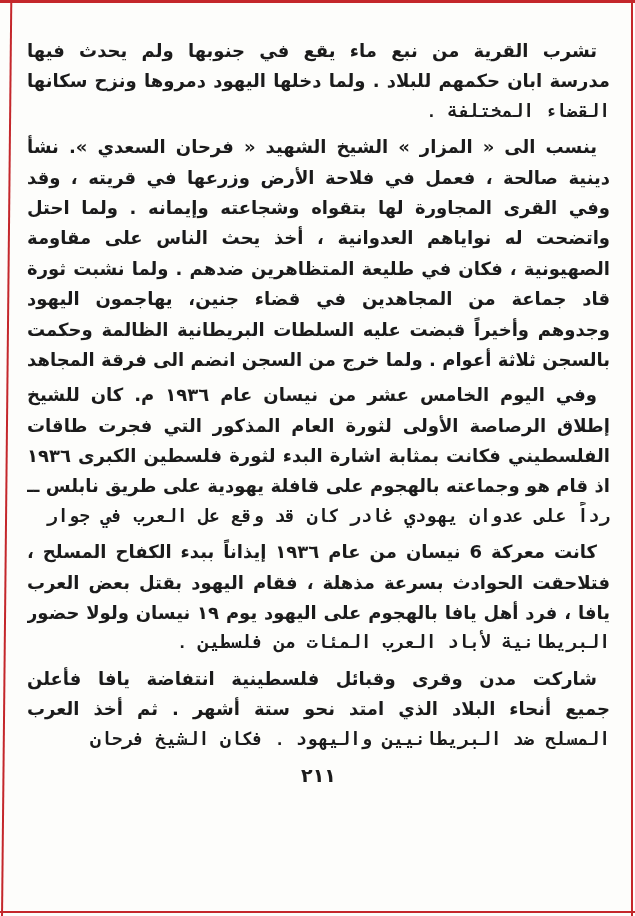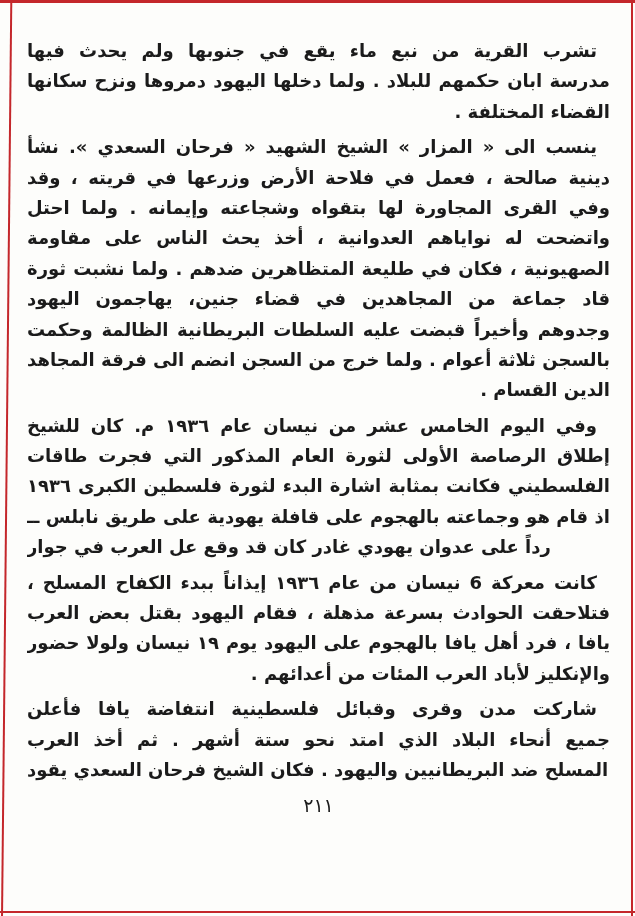--- a/index.html
+++ b/index.html
@@ -57,30 +57,31 @@
     height: 30.4px;
     overflow: hidden;
     text-align: justify;
     text-align-last: justify;
     white-space: normal;
   }
   .line.first {
     text-indent: 13px;
   }
   .line.last {
-    text-align: left;
+    text-align: right;
     text-align-last: start;
+    font-family: Liberation Mono, monospace;
   }
   .page-number {
     margin-top: 9px;
     text-align: center;
     direction: rtl;
     color: var(--ink, #1b1b1b);
     font-size: 19px;
-    font-weight: 400;
+    font-weight: 700;
     letter-spacing: 3px;
   }
 </style>
 </head>
 <body>
 
 <div class="page">
   <div class="frame-top"></div>
   <div class="frame-left"></div>
   <div class="frame-right"></div>
@@ -96,34 +97,33 @@
         </div>
         <div class="para">
           <div class="line first">ينسب الى « المزار » الشيخ الشهيد « فرحان السعدي ». نشأ رحمه الله نشأة</div>
           <div class="line">دينية صالحة ، فعمل في فلاحة الأرض وزرعها في قريته ، وقد عرف فيها</div>
           <div class="line">وفي القرى المجاورة لها بتقواه وشجاعته وإيمانه . ولما احتل البريطانيون بلادنا</div>
           <div class="line">واتضحت له نواياهم العدوانية ، أخذ يحث الناس على مقاومة سياستهـــم</div>
           <div class="line">الصهيونية ، فكان في طليعة المتظاهرين ضدهم . ولما نشبت ثورة عام ١٩٢٩م</div>
           <div class="line">قاد جماعة من المجاهدين في قضاء جنين، يهاجمون اليهود والإنكليز أينما</div>
           <div class="line">وجدوهم وأخيراً قبضت عليه السلطات البريطانية الظالمة وحكمت عليه</div>
           <div class="line">بالسجن ثلاثة أعوام . ولما خرج من السجن انضم الى فرقة المجاهد الشيخ عز</div>
-          <div class="line last">الدين القسام .</div>
         </div>
         <div class="para">
           <div class="line first">وفي اليوم الخامس عشر من نيسان عام ١٩٣٦ م. كان للشيخ فرحان شرف</div>
           <div class="line">إطلاق الرصاصة الأولى لثورة العام المذكور التي فجرت طاقات الشعب</div>
           <div class="line">الفلسطيني فكانت بمثابة اشارة البدء لثورة فلسطين الكبرى ١٩٣٦ ــ ١٩٣٩م</div>
           <div class="line">اذ قام هو وجماعته بالهجوم على قافلة يهودية على طريق نابلس ــ طول كرم</div>
           <div class="line last">رداً على عدوان يهودي غادر كان قد وقع عل العرب في جوار قبضت .</div>
         </div>
         <div class="para">
           <div class="line first">كانت معركة 6 نيسان من عام ١٩٣٦ إيذاناً ببدء الكفاح المسلح ،</div>
           <div class="line">فتلاحقت الحوادث بسرعة مذهلة ، فقام اليهود بقتل بعض العرب في ظاهر</div>
           <div class="line">يافا ، فرد أهل يافا بالهجوم على اليهود يوم ١٩ نيسان ولولا حضور القوات</div>
-          <div class="line last">والإنكليز لأباد العرب المئات من أعدائهم .</div>
+          <div class="line last">البريطانية لأباد العرب المئات من فلسطين .</div>
         </div>
         <div class="para">
           <div class="line first">شاركت مدن وقرى وقبائل فلسطينية انتفاضة يافا فأعلن الإضراب العام في</div>
           <div class="line">جميع أنحاء البلاد الذي امتد نحو ستة أشهر . ثم أخذ العرب يمارسون نشاطهم</div>
           <div class="line last">المسلح ضد البريطانيين واليهود . فكان الشيخ فرحان السعدي يقود الثورة في</div>
         </div>
       </div>
     <div class="page-number">٢١١</div>
   </main>
 </div>

